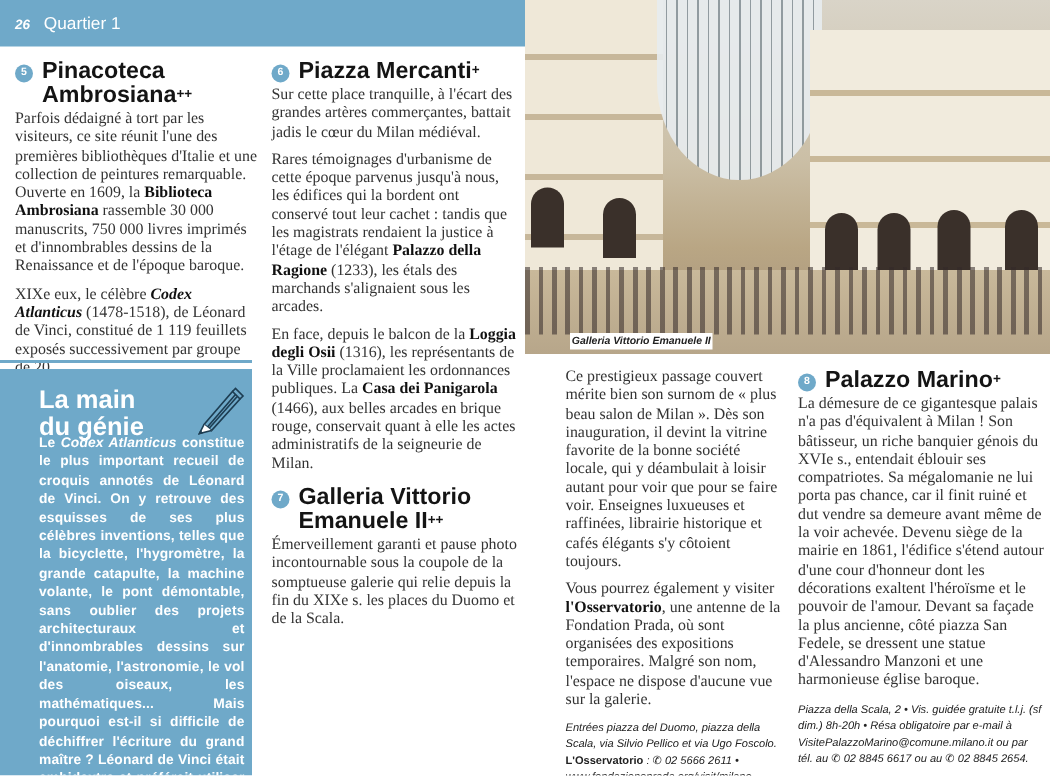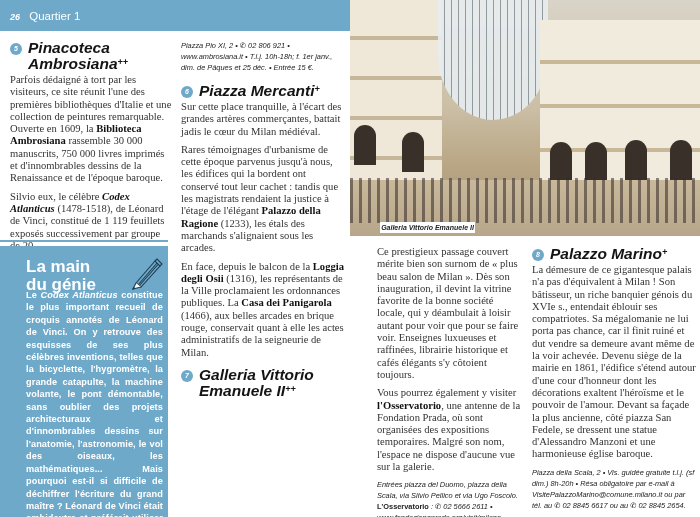--- a/index.html
+++ b/index.html
@@ -19,21 +19,21 @@
 
     .col { position: absolute; }
     .col1 { left: 10px; top: 40px; width: 162px; }
     .col2 { left: 181px; top: 40px; width: 165px; }
     .col3 { left: 377px; top: 246px; width: 145px; }
     .col4 { left: 532px; top: 246px; width: 165px; }
 
     .heading {
       font-family: "Liberation Sans", "DejaVu Sans", sans-serif;
       font-weight: bold; font-size: 15.5px; line-height: 16px; color: #141414;
-      position: relative; padding-left: 18px; margin-bottom: 2px; font-style: italic;
+      position: relative; padding-left: 18px; margin-bottom: 2px;
     }
     .heading .num {
       position: absolute; left: 0; top: 3px;
       width: 12px; height: 12px; border-radius: 50%;
       background: #6fa9c9; color: #fff;
       font-size: 7px; line-height: 12px; text-align: center; font-weight: bold;
     }
     .heading sup { font-size: 9px; vertical-align: top; position: relative; top: -2px; }
 
     p.body {
@@ -113,21 +113,21 @@
 <div class="col col1">
   <div class="heading">
     <span class="num">5</span>
     <span>Pinacoteca</span><br>
     <span>Ambrosiana</span><sup>++</sup>
   </div>
   <p class="body">
     <span>Parfois dédaigné à tort par les visiteurs, ce site réunit l'une des premières bibliothèques d'Italie et une collection de peintures remarquable. Ouverte en 1609, la </span><b>Biblioteca Ambrosiana</b><span> rassemble 30 000 manuscrits, 750 000 livres imprimés et d'innombrables dessins de la Renaissance et de l'époque baroque.</span>
   </p>
   <p class="body">
-    <span>Silvio eux, le célèbre </span><b><i>Codex Atlanticus</i></b><span> (1478-1518), de Léonard de Vinci, constitué de 1 119 feuillets exposés successivement par groupe de 20.</span>
+    <span>XIXe eux, le célèbre </span><b><i>Codex Atlanticus</i></b><span> (1478-1518), de Léonard de Vinci, constitué de 1 119 feuillets exposés successivement par groupe de 20.</span>
   </p>
 </div>
 
 <div class="sidebar-rule"></div>
 
 <div class="sidebar-box">
   <div class="sidebar-title">
     <span>La main</span><br><span>du génie</span>
   </div>
   <svg class="pencil" viewBox="0 0 36 36">
@@ -139,41 +139,43 @@
       <path d="M6 33 L5 35 L7 34.5" fill="#1d3d52"></path>
       <path d="M27 7 L29 5 L34 10 L32 12"></path>
     </g>
   </svg>
   <div class="sidebar-body">
     <span>Le </span><i>Codex Atlanticus</i><span> constitue le plus important recueil de croquis annotés de Léonard de Vinci. On y retrouve des esquisses de ses plus célèbres inventions, telles que la bicyclette, l'hygromètre, la grande catapulte, la machine volante, le pont démontable, sans oublier des projets architecturaux et d'innombrables dessins sur l'anatomie, l'astronomie, le vol des oiseaux, les mathématiques... Mais pourquoi est-il si difficile de déchiffrer l'écriture du grand maître ? Léonard de Vinci était ambidextre et préférait utiliser sa main gauche. Par commodité, il écrivait de droite à gauche, et il faut donc un miroir pour le déchiffrer !</span>
   </div>
 </div>
 
 <div class="col col2">
-  <div class="info">Piazza Pio XI, 2 • ✆ 02 806 921 • www.ambrosiana.it • T.l.j. 10h-18h; f. 1er janv., dim. de Pâques et 25 déc. • Entrée 15 €.</div>
 
   <div class="heading">
     <span class="num">6</span>
     <span>Piazza Mercanti</span><sup>+</sup>
   </div>
   <p class="body">
     <span>Sur cette place tranquille, à l'écart des grandes artères commerçantes, battait jadis le cœur du Milan médiéval.</span>
   </p>
   <p class="body">
     <span>Rares témoignages d'urbanisme de cette époque parvenus jusqu'à nous, les édifices qui la bordent ont conservé tout leur cachet : tandis que les magistrats rendaient la justice à l'étage de l'élégant </span><b>Palazzo della Ragione</b><span> (1233), les étals des marchands s'alignaient sous les arcades.</span>
   </p>
   <p class="body">
     <span>En face, depuis le balcon de la </span><b>Loggia degli Osii</b><span> (1316), les représentants de la Ville proclamaient les ordonnances publiques. La </span><b>Casa dei Panigarola</b><span> (1466), aux belles arcades en brique rouge, conservait quant à elle les actes administratifs de la seigneurie de Milan.</span>
   </p>
 
   <div class="heading" style="margin-top:8px">
     <span class="num">7</span>
     <span>Galleria Vittorio</span><br>
     <span>Emanuele II</span><sup>++</sup>
   </div>
+  <p class="body">
+    <span>Émerveillement garanti et pause photo incontournable sous la coupole de la somptueuse galerie qui relie depuis la fin du XIXe s. les places du Duomo et de la Scala.</span>
+  </p>
 </div>
 
 <div class="photo">
   <div class="bldg-left"></div>
   <div class="roof"></div>
   <div class="bldg-right"></div>
   <div class="arch" style="left:4px;top:125px;"></div>
   <div class="arch" style="left:52px;top:132px;"></div>
   <div class="arch" style="left:200px;top:142px;"></div>
   <div class="arch" style="left:235px;top:142px;"></div>

